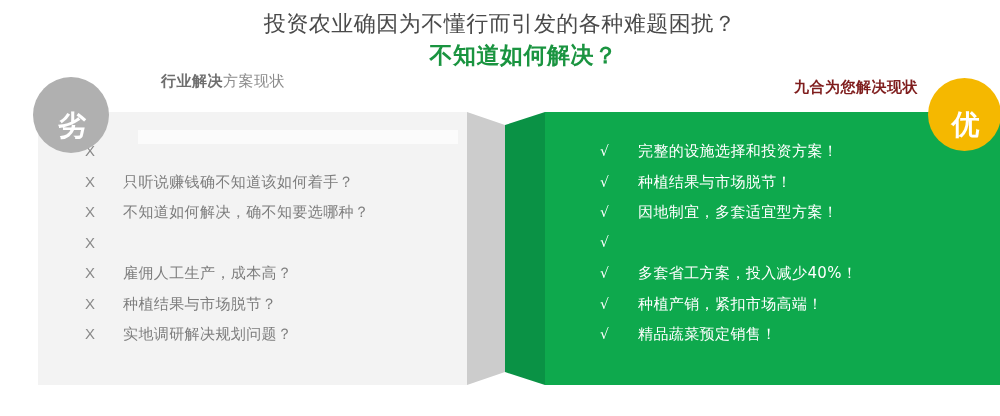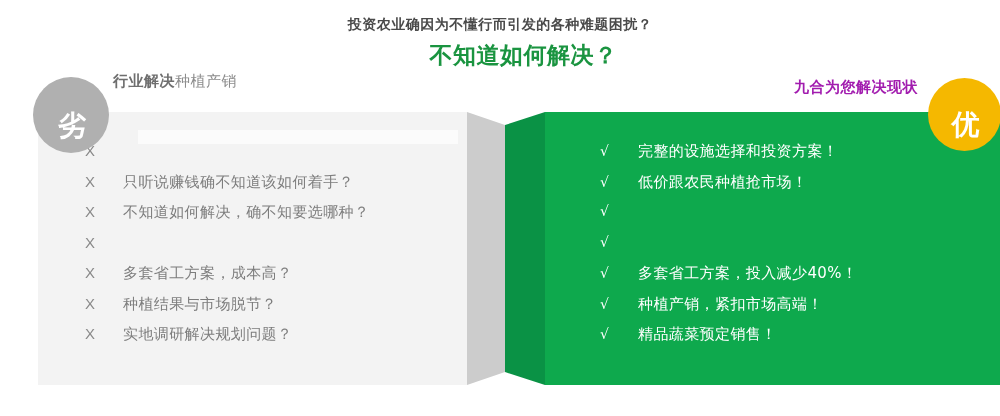--- a/index.html
+++ b/index.html
@@ -14,25 +14,25 @@
   }
 
   
   #headline {
     position: absolute;
     top: 0; left: 0; right: 0;
     text-align: center;
     padding-top: 10px;
   }
   #headline-line1 {
-    font-size: 14px;
+    font-size: 22px;
     color: #4a4a4a;
     letter-spacing: 0.5px;
     line-height: 28px;
-    font-weight: bold;
+    font-weight: normal;
   }
   #headline-line2 {
     font-size: 23px;
     color: #1a9440;
     font-weight: bold;
     letter-spacing: 0.5px;
     line-height: 32px;
     margin-top: 1px;
     padding-left: 47px;
   }
@@ -43,28 +43,29 @@
     left: 113px;
     top: 72px;
     font-size: 15px;
     color: #8c8c8c;
     letter-spacing: 0.5px;
     white-space: nowrap;
   }
   #left-subheader .strong {
     font-weight: bold;
     color: #6e6e6e;
+    margin-left: 48px;
   }
 
   #right-subheader {
     position: absolute;
     right: 82px;
     top: 78px;
     font-size: 15px;
-    color: #a21caf;
+    color: #7f1d1d;
     font-weight: bold;
     letter-spacing: 0.5px;
     white-space: nowrap;
   }
 
   
   #panels {
     position: absolute;
     left: 0;
     top: 112px;
@@ -194,21 +195,21 @@
   }
 </style>
 </head>
 <body>
 
 <div id="headline">
   <div id="headline-line1">投资农业确因为不懂行而引发的各种难题困扰？</div>
   <div id="headline-line2">不知道如何解决？</div>
 </div>
 
-<div id="left-subheader"><span class="strong">行业解决</span><span>种植产销</span></div>
+<div id="left-subheader"><span class="strong">行业解决</span><span>方案现状</span></div>
 
 <div id="right-subheader">九合为您解决现状</div>
 
 <div id="panels">
   <div id="left-panel">
     <div id="left-panel-band"></div>
   </div>
   <div id="fold-grey"></div>
   <div id="fold-green"></div>
   <div id="right-panel"></div>
@@ -224,43 +225,44 @@
     </li>
   <li class="list-item">
       <span class="mark">X</span>
       <span>不知道如何解决，确不知要选哪种？</span>
     </li>
   <li class="list-item">
       <span class="mark">X</span>
     </li>
   <li class="list-item">
       <span class="mark">X</span>
-      <span>多套省工方案，成本高？</span>
+      <span>雇佣人工生产，成本高？</span>
     </li>
   <li class="list-item">
       <span class="mark">X</span>
       <span>种植结果与市场脱节？</span>
     </li>
   <li class="list-item">
       <span class="mark">X</span>
       <span>实地调研解决规划问题？</span>
     </li>
 </ul>
 
 <ul class="item-list" id="right-list">
   <li class="list-item">
       <span class="mark">√</span>
       <span>完整的设施选择和投资方案！</span>
     </li>
   <li class="list-item">
       <span class="mark">√</span>
-      <span>低价跟农民种植抢市场！</span>
-    </li>
-  <li class="list-item">
-      <span class="mark">√</span>
+      <span>种植结果与市场脱节！</span>
+    </li>
+  <li class="list-item">
+      <span class="mark">√</span>
+      <span>因地制宜，多套适宜型方案！</span>
     </li>
   <li class="list-item">
       <span class="mark">√</span>
     </li>
   <li class="list-item">
       <span class="mark">√</span>
       <span>多套省工方案，投入减少40%！</span>
     </li>
   <li class="list-item">
       <span class="mark">√</span>

